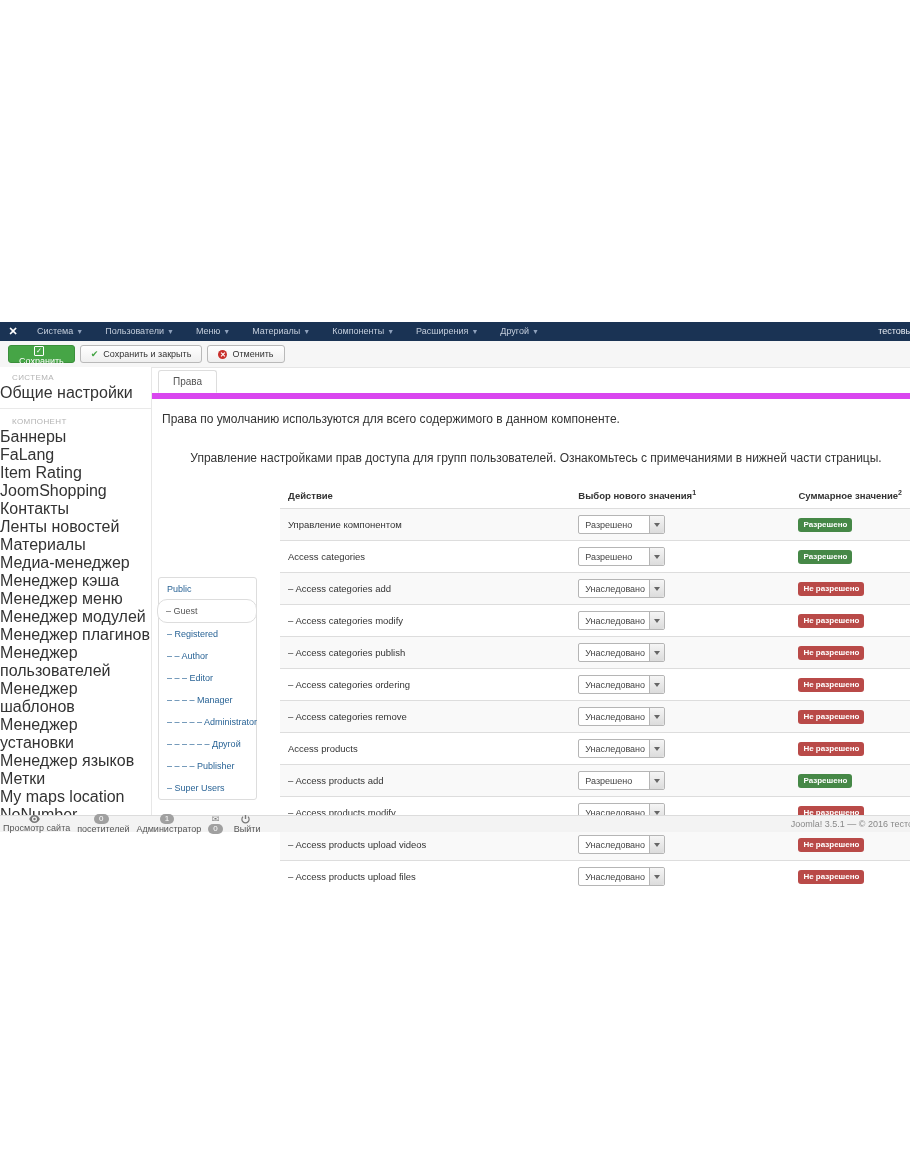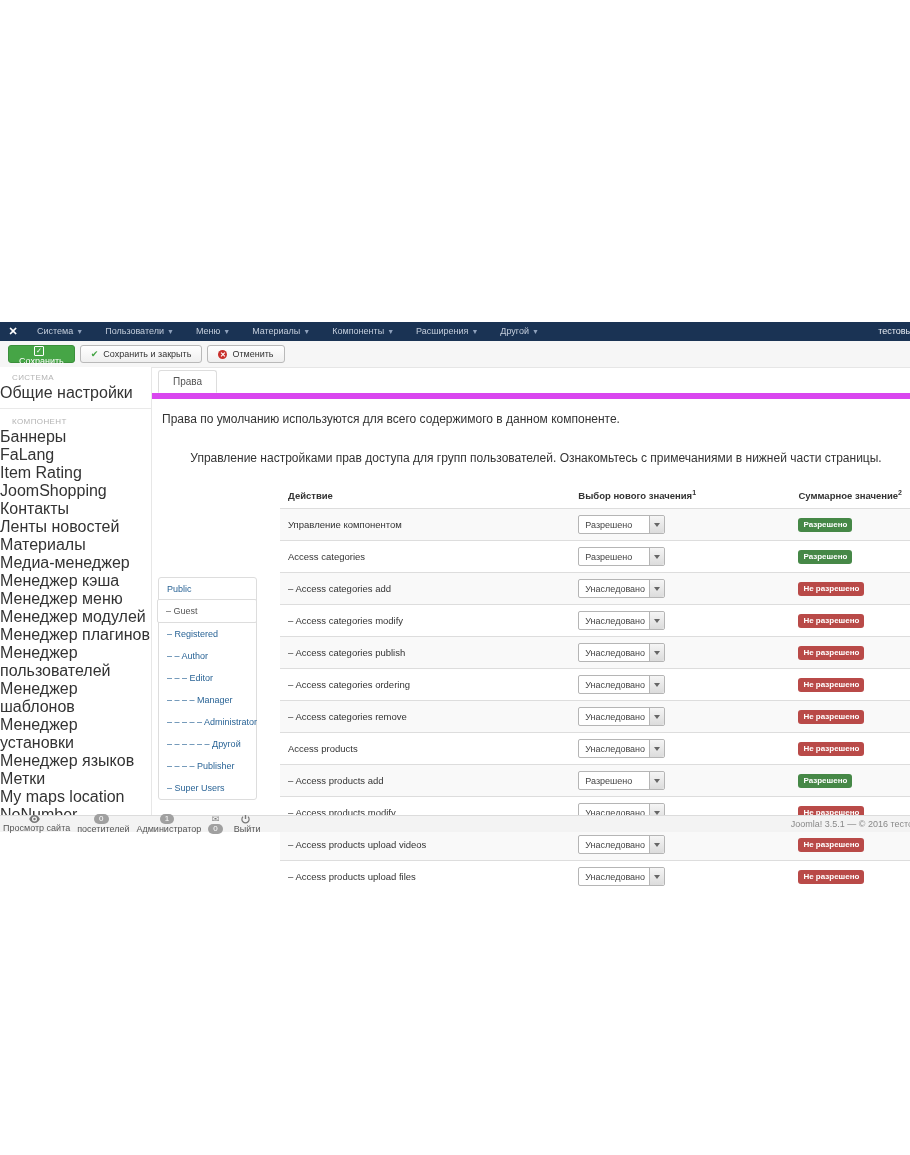--- a/index.html
+++ b/index.html
@@ -31,21 +31,21 @@
   
   .content{position:absolute;left:152px;top:367px;right:0;}
   .tabbar{border-bottom:6px solid #d946ef;padding:2px 0 0 6px;height:24px;}
   .tab{display:inline-block;position:relative;top:1px;background:#fff;border:1px solid #ddd;border-bottom:1px solid #fff;border-radius:3px 3px 0 0;padding:5px 14px;font-size:10px;color:#555;cursor:pointer;}
   .intro{margin:13px 0 0 10px;font-size:12px;color:#333;}
   .intro + .intro{margin-top:25px;text-align:center;}
   .perm-wrap{display:flex;margin-top:19px;padding-left:6px;align-items:center;gap:13px;}
 
   .groups{width:97px;border:1px solid #ddd;border-radius:3px;flex:none;}
   .group-tab{padding:6px 8px;font-size:9px;color:#2a6496;cursor:pointer;white-space:nowrap;}
-  .group-tab.active{background:#fff;border:1px solid #ddd;border-radius:2px;margin:-1px -1px 0 -2px;color:#555;}
+  .group-tab.active{background:#fff;border:1px solid #ddd;border-radius:10px;margin:-1px -1px 0 -2px;color:#555;}
 
   .perm-table{flex:1;margin-left:10px;border-collapse:collapse;font-size:9.5px;}
   .perm-table th{text-align:left;font-size:9.5px;color:#333;padding:5px 8px 7px;font-weight:bold;white-space:nowrap;}
   .perm-table th sup{font-size:7px;}
   .perm-table td{padding:6px 8px;border-top:1px solid #ddd;}
   .perm-table tbody tr:nth-child(odd){background:#f9f9f9;}
   .c-action{width:294px;color:#333;}
   .c-select{width:212px;}
   .select{display:inline-flex;align-items:stretch;border:1px solid #b5b5b5;border-radius:2px;background:#fff;height:17px;cursor:pointer;}
   .sel-text{display:flex;align-items:center;padding:0 6px;width:58px;font-size:9px;color:#444;white-space:nowrap;}

